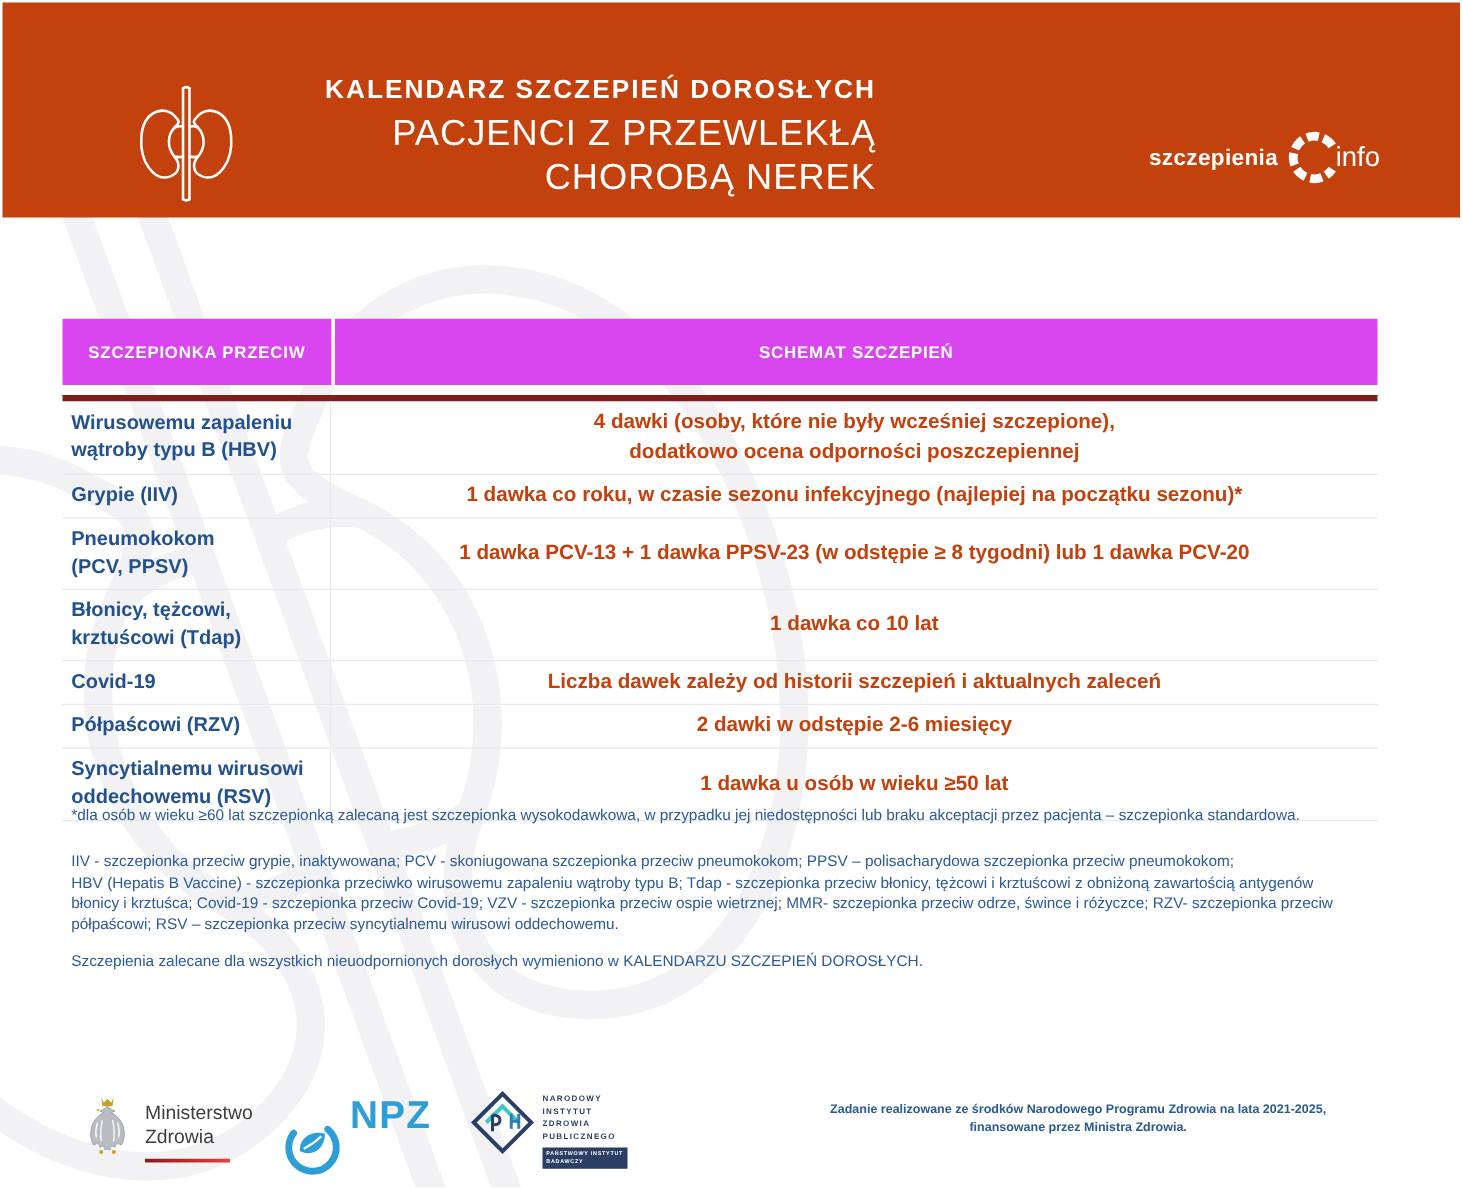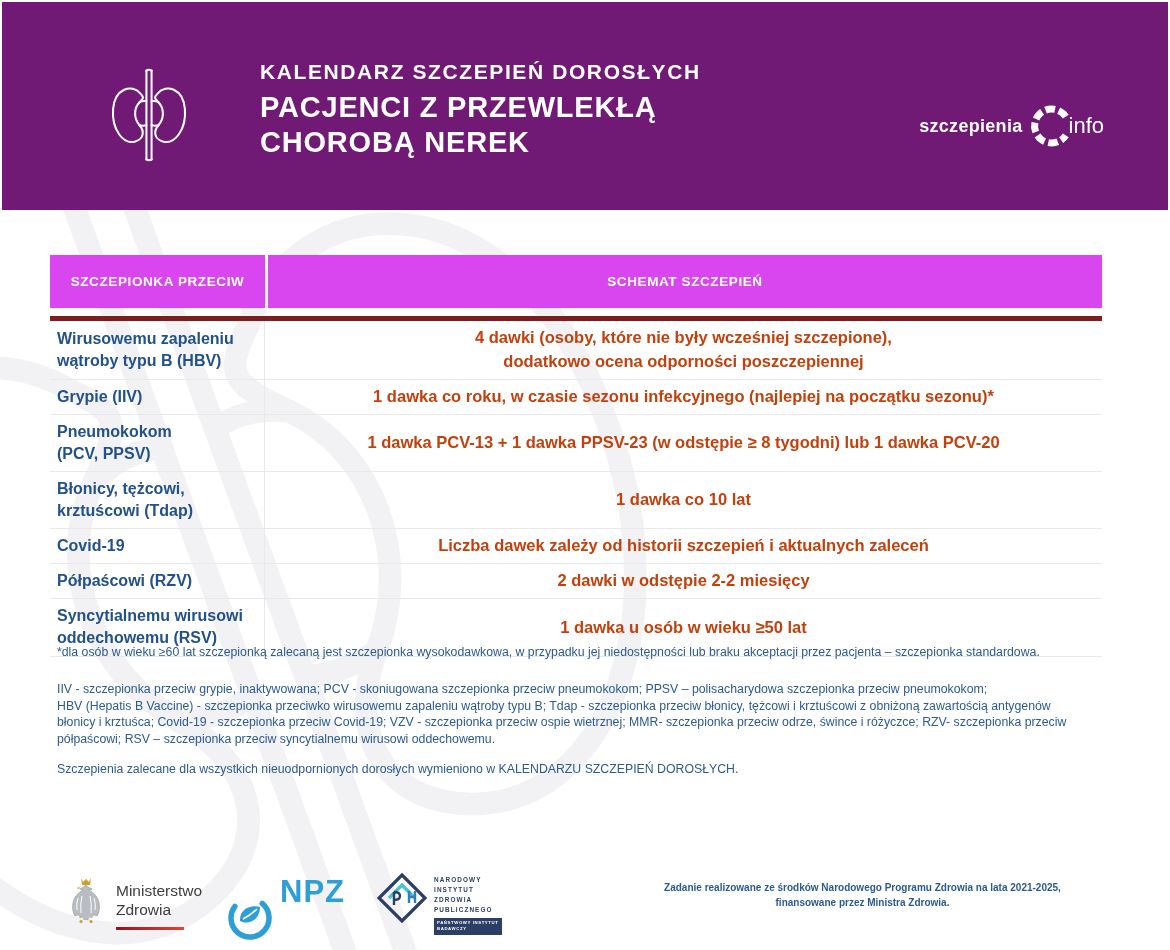--- a/index.html
+++ b/index.html
@@ -2,25 +2,25 @@
 <html><head>
 <meta charset="utf-8">
 <style>
   html,body{margin:0;padding:0;}
   .page{position:relative;width:1170px;height:950px;background:#ffffff;overflow:hidden;
         font-family:"Liberation Sans", sans-serif;}
   
   .watermark{position:absolute;left:-250px;top:60px;width:980px;height:1040px;
              color:#f2f2f4;transform:rotate(-20deg);z-index:0;}
   
-  .banner{position:absolute;left:2px;top:2px;right:2px;height:208px;background:#701a75;z-index:1;}
+  .banner{position:absolute;left:2px;top:2px;right:2px;height:172px;background:#c2410c;z-index:1;}
   .kidney-icon{position:absolute;left:104px;top:66px;width:86px;height:94px;color:#ffffff;}
   .title-block{position:absolute;left:258px;top:58px;color:#ffffff;}
   .kicker{font-size:21px;font-weight:600;letter-spacing:1.6px;margin-bottom:6px;}
-  .big-title{font-size:29px;font-weight:700;letter-spacing:0.8px;line-height:1.22;white-space:pre-line;}
+  .big-title{font-size:29px;font-weight:400;letter-spacing:0.8px;line-height:1.22;white-space:pre-line;text-align:right;}
   .brand{position:absolute;right:64px;top:100px;display:flex;align-items:center;color:#ffffff;}
   .brand-part1{font-size:18px;font-weight:800;letter-spacing:0.3px;}
   .brand-ring{width:48px;height:48px;margin-left:4px;margin-right:-6px;}
   .brand-part2{font-size:22px;font-weight:300;}
   
   .table{position:absolute;left:50px;top:255px;width:1052px;z-index:1;}
   .thead{display:flex;height:53px;}
   .th{background:#d946ef;color:#ffffff;font-weight:700;font-size:13.5px;letter-spacing:0.6px;
       display:flex;align-items:center;justify-content:center;}
   .th-left{width:215px;}
@@ -135,21 +135,21 @@
       <div class="cell-right">1 dawka co 10 lat</div>
     </div>
 
     <div class="trow">
       <div class="cell-left">Covid-19</div>
       <div class="cell-right">Liczba dawek zależy od historii szczepień i aktualnych zaleceń</div>
     </div>
 
     <div class="trow">
       <div class="cell-left">Półpaścowi (RZV)</div>
-      <div class="cell-right">2 dawki w odstępie 2-2 miesięcy</div>
+      <div class="cell-right">2 dawki w odstępie 2-6 miesięcy</div>
     </div>
 
     <div class="trow">
       <div class="cell-left">Syncytialnemu wirusowi
 oddechowemu (RSV)</div>
       <div class="cell-right">1 dawka u osób w wieku ≥50 lat</div>
     </div>
   </div>
   </section>
 

